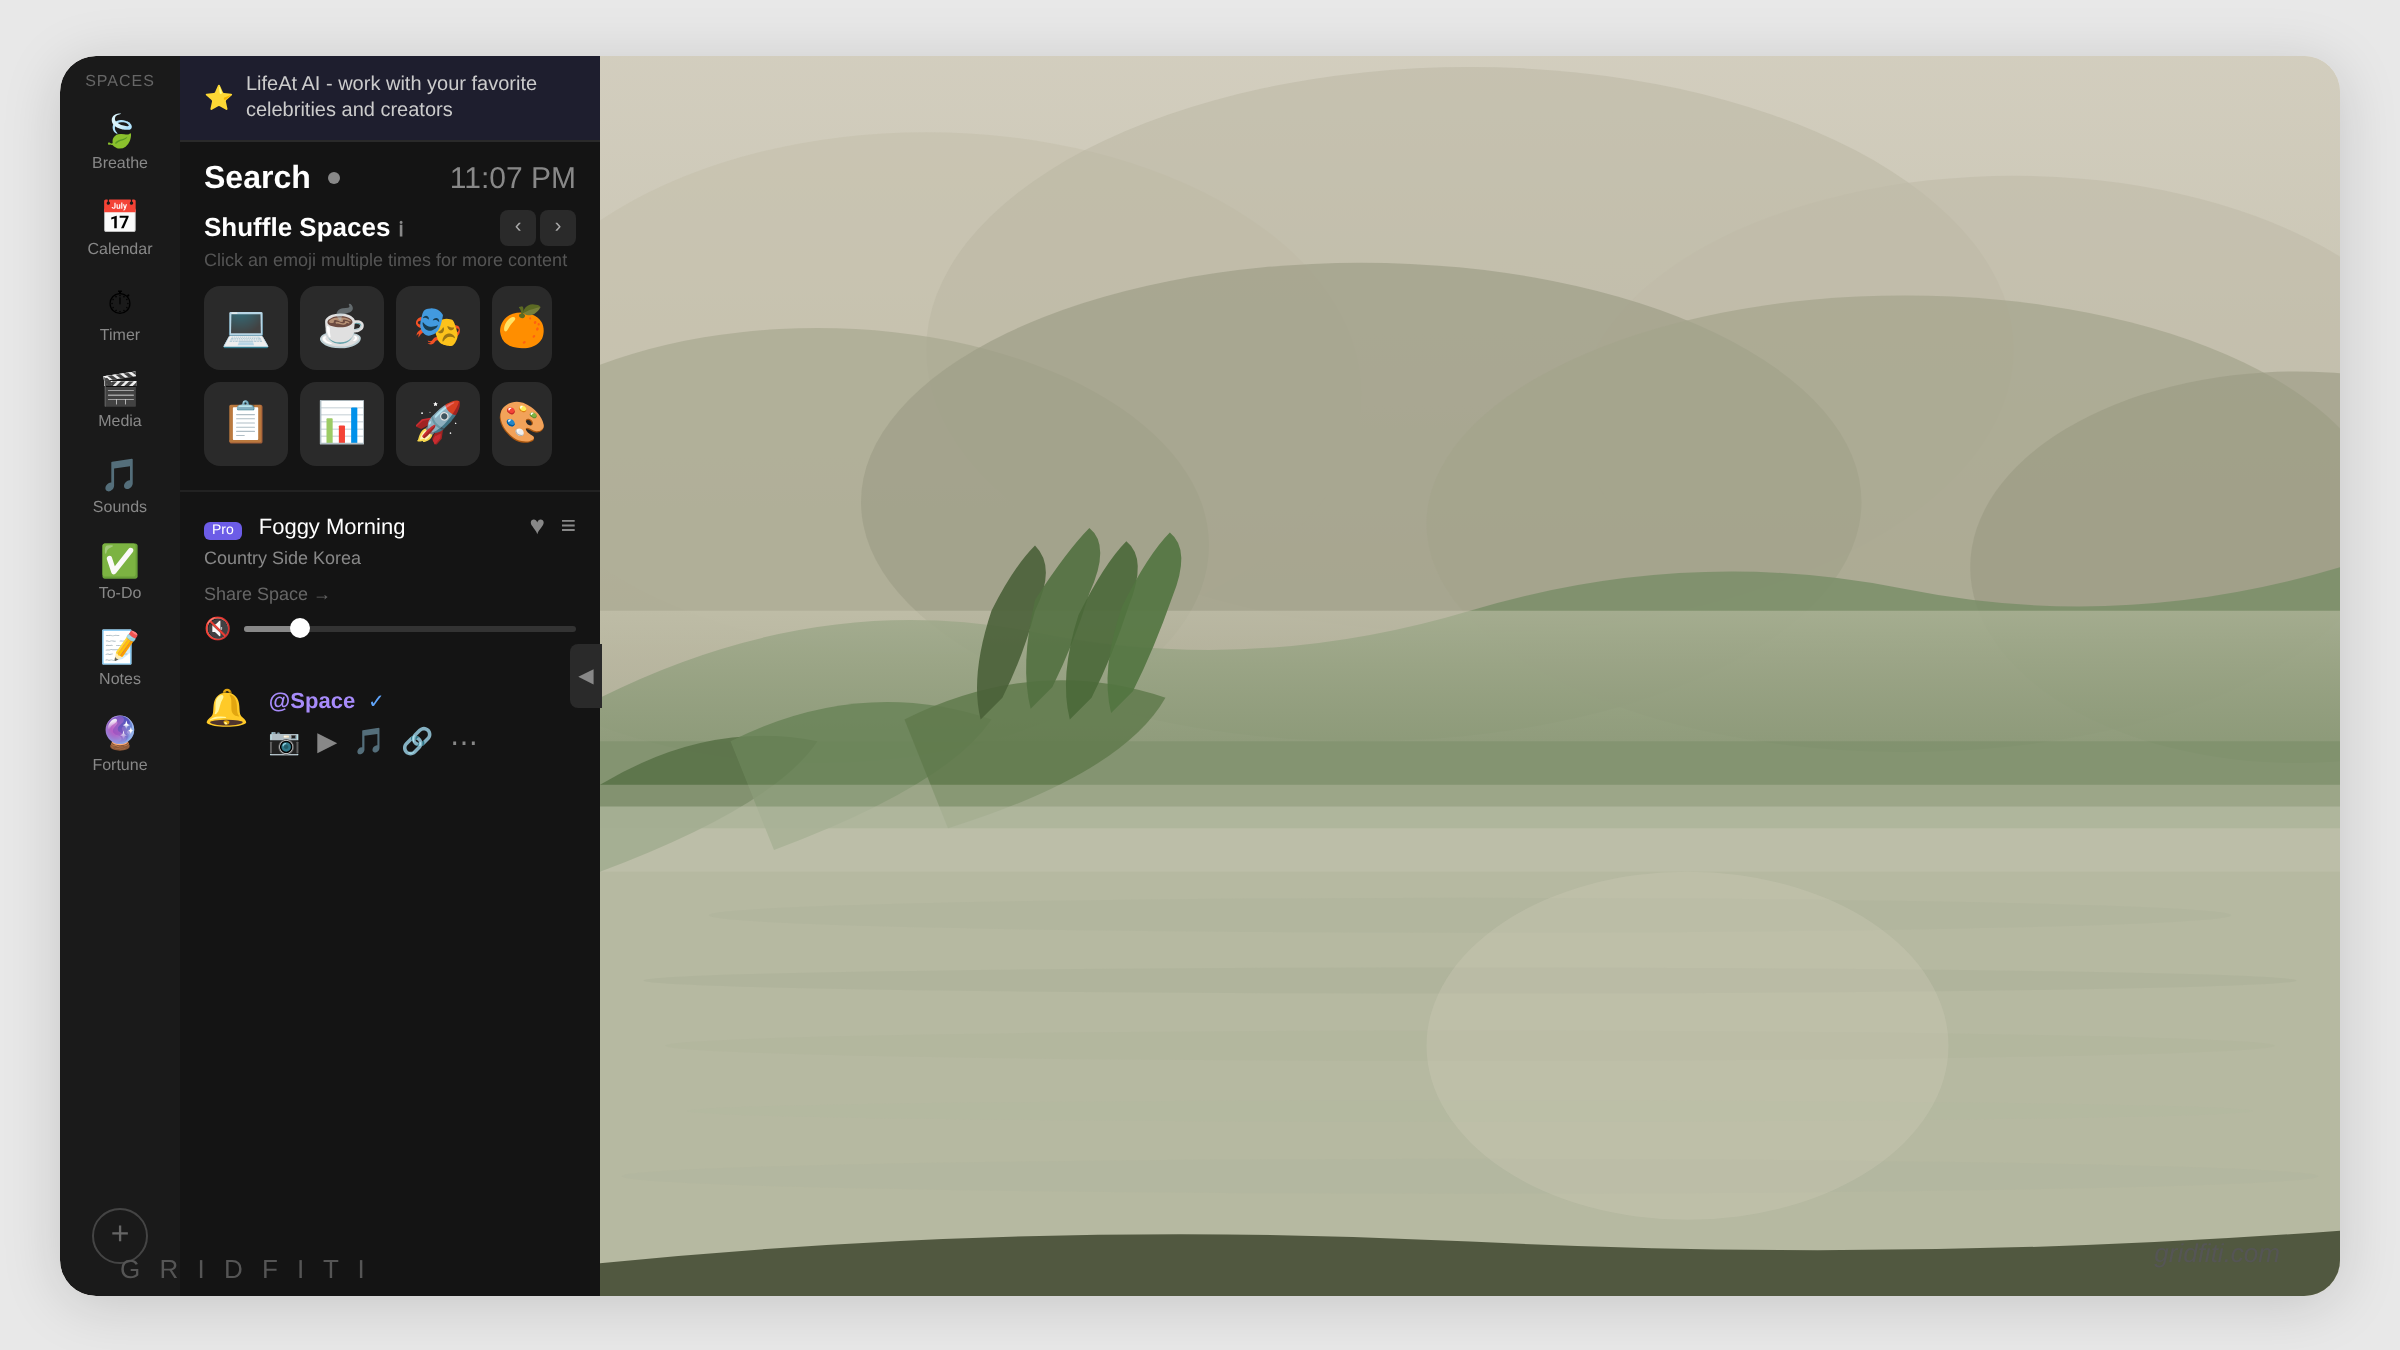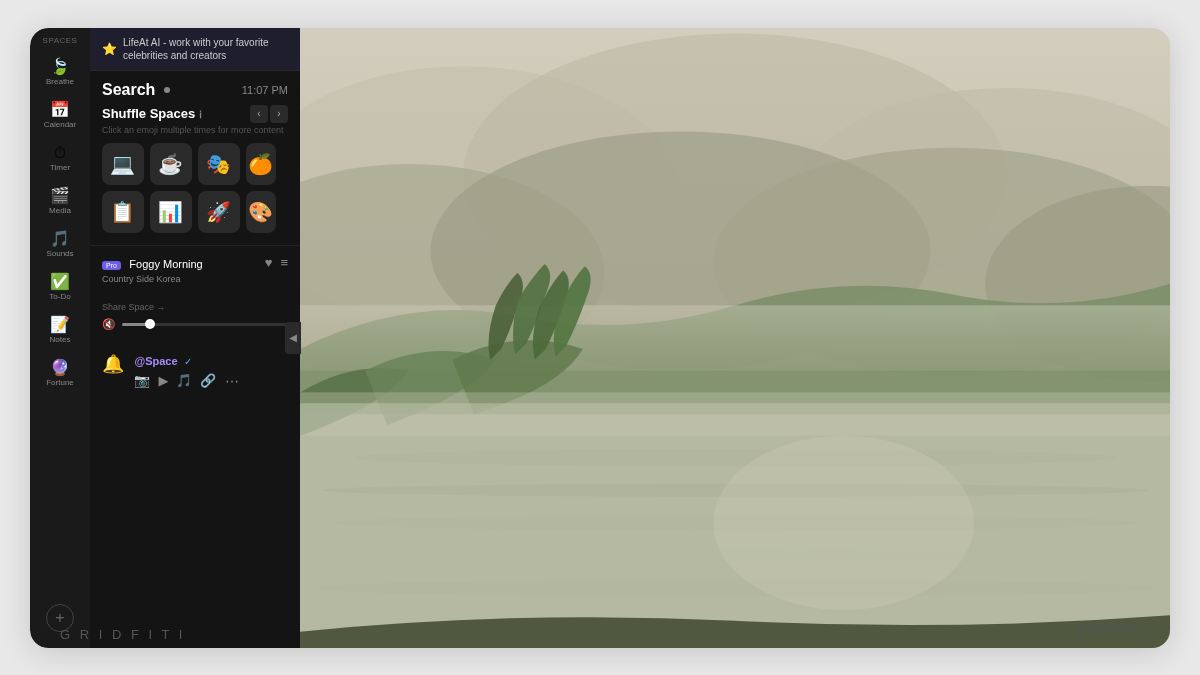--- a/index.html
+++ b/index.html
@@ -177,21 +177,21 @@
     .search-dot {
       width: 6px;
       height: 6px;
       border-radius: 50%;
       background: #888;
       display: inline-block;
       margin-left: 4px;
       vertical-align: middle;
     }
     .time-text {
-      font-size: 11px;
+      font-size: 15px;
       color: #888;
     }
 
     
     .shuffle-section {
       padding: 0 12px 6px;
     }
     .shuffle-header {
       display: flex;
       align-items: center;
@@ -289,21 +289,21 @@
     .music-icon-btn {
       color: #888;
       font-size: 13px;
       cursor: pointer;
       background: none;
       border: none;
     }
     .share-link {
       font-size: 9px;
       color: #666;
-      margin-top: 18px;
+      margin-top: 8px;
     }
 
     
     .volume-row {
       display: flex;
       align-items: center;
       gap: 6px;
       margin-top: 6px;
     }
     .vol-icon { font-size: 11px; color: #666; }

